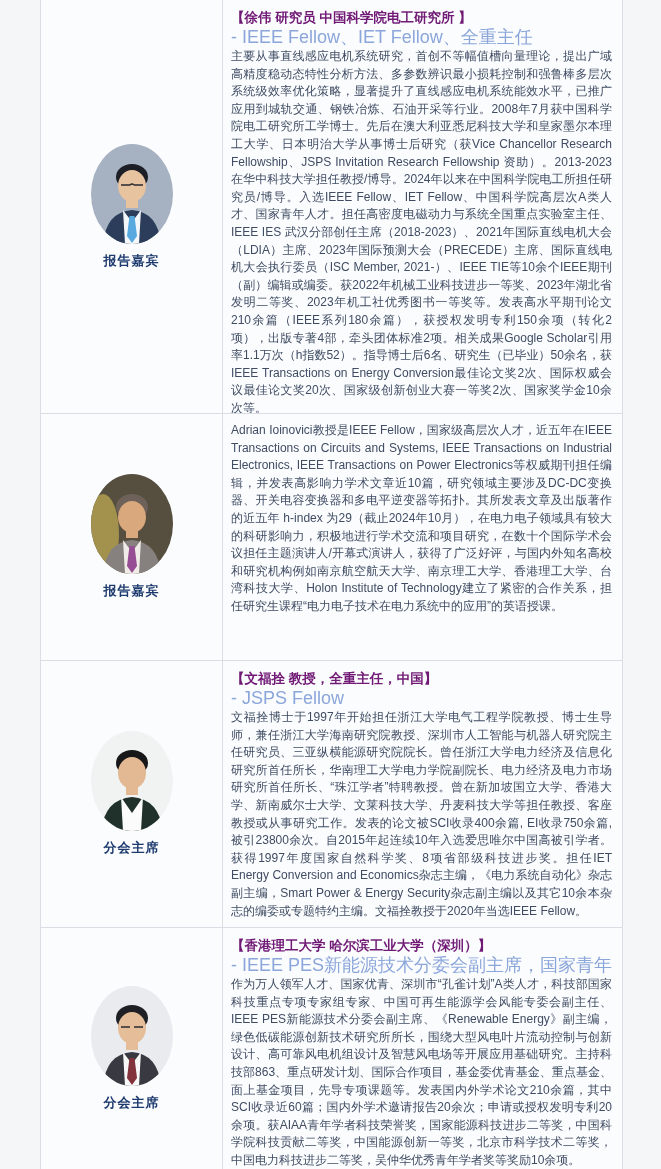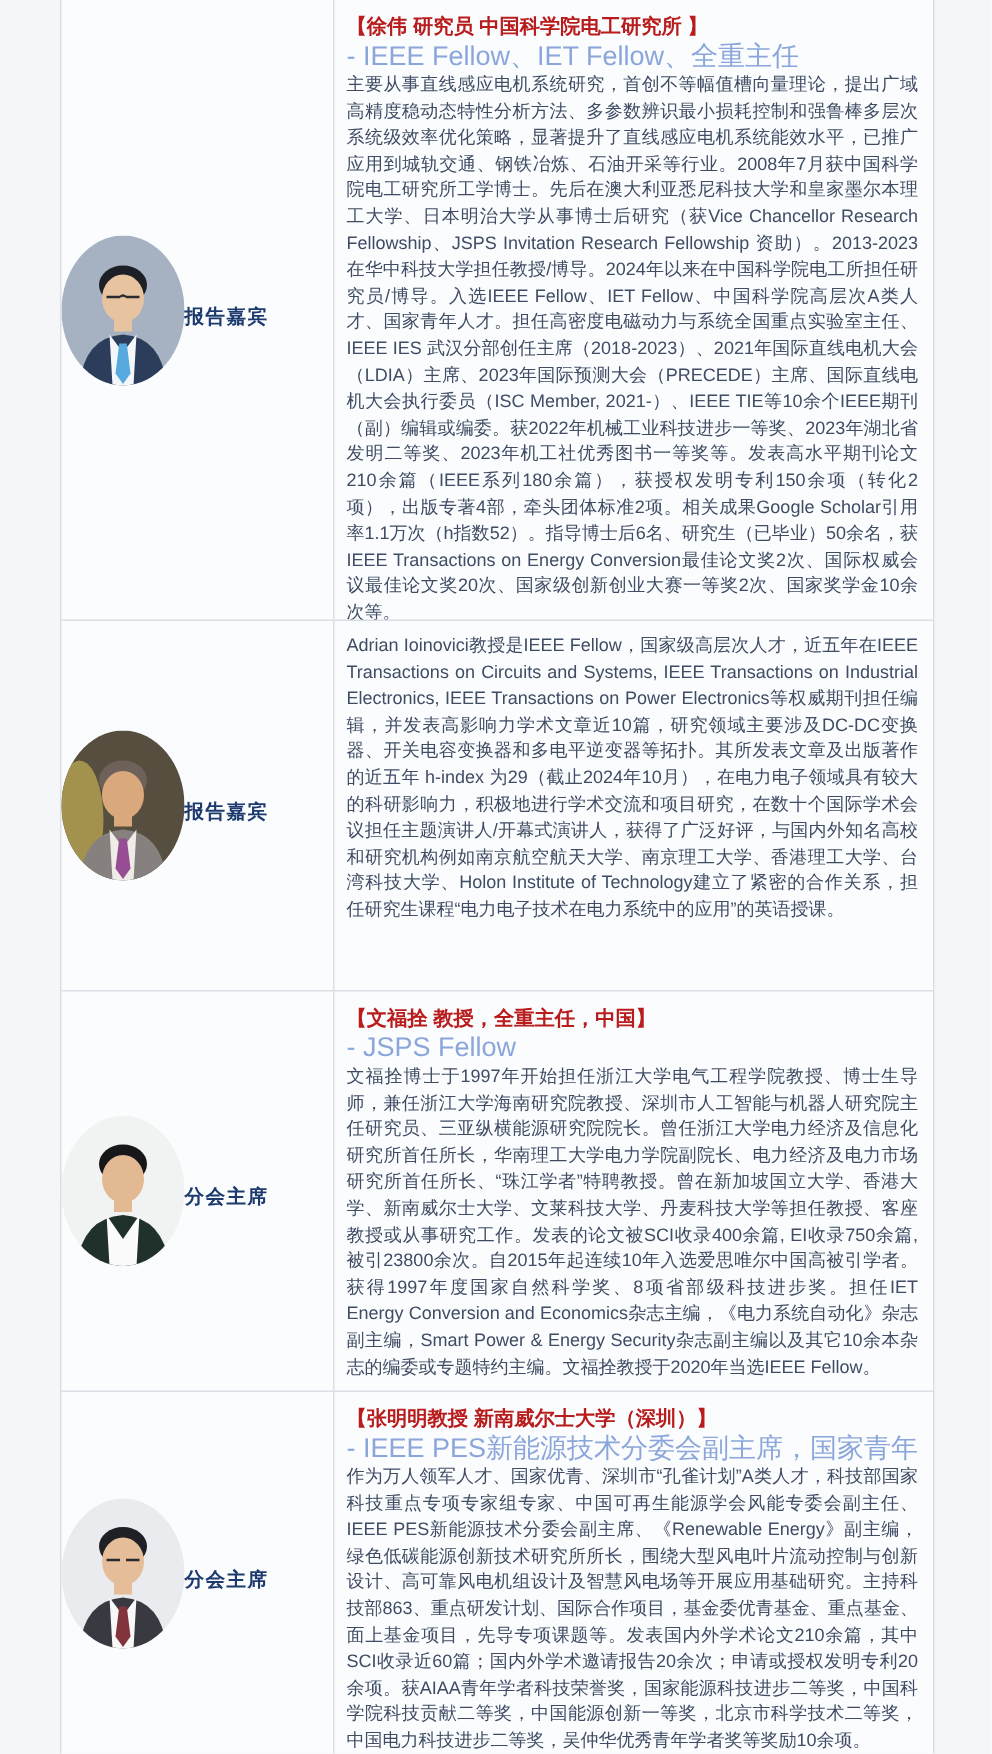--- a/index.html
+++ b/index.html
@@ -17,36 +17,36 @@
     display:flex;flex-direction:column;
   }
   .row{display:flex;box-sizing:border-box;}
   .row + .row{border-top:1px solid #d9dee5;}
   .row-1{min-height:413px;}
   .row-2{min-height:247px;}
   .row-3{min-height:267px;}
   .row-4{flex:1;min-height:242px;}
   .cell-left{
     width:182px;box-sizing:border-box;border-right:1px solid #d9dee5;
-    display:flex;flex-direction:row;align-items:center;
+    display:flex;flex-direction:column;align-items:center;justify-content:center;
     flex:none;padding:6px 0;
   }
   .cell-right{
     flex:1;box-sizing:border-box;padding:8px 10px 8px 8px;min-width:0;
   }
   .avatar{
     width:82px;height:100px;flex:none;
   }
   .avatar svg{display:block;width:82px;height:100px;}
   .role{
     margin-top:8px;
     font-size:13px;font-weight:bold;color:#1d3a6e;letter-spacing:1px;
   }
   .hdr{
-    font-size:13.5px;font-weight:bold;color:#b91c1c;line-height:20px;
+    font-size:13.5px;font-weight:bold;color:#701a75;line-height:20px;
     white-space:nowrap;overflow:hidden;
   }
   .sub{
     font-size:18px;color:#8ba6da;line-height:18px;margin-bottom:2px;
     white-space:nowrap;overflow:hidden;
   }
   .bio{
     font-size:12px;color:#3f4c63;line-height:17.6px;
     text-align:justify;word-break:break-word;
   }
@@ -174,19 +174,19 @@
             <path class="p-suit" d="M12 100 Q15 68 41 66 Q67 68 70 100 Z"></path>
             <path class="p-shirt" d="M32 66 L41 78 L50 66 L48 100 L34 100 Z"></path>
             <path class="p-tie" d="M38.5 72 L43.5 72 L46 92 L41 99 L36 92 Z"></path>
             <path class="p-gl" d="M30 41 h9 m4 0 h9"></path>
           </g>
         </svg>
       </div>
       <div class="role">分会主席</div>
     </div>
     <div class="cell-right">
-      <div class="hdr">【张明明教授 新南威尔士大学（深圳）】</div>
+      <div class="hdr">【香港理工大学 哈尔滨工业大学（深圳）】</div>
       <div class="sub">- IEEE PES新能源技术分委会副主席，国家青年人才、国家优青</div>
       <div class="bio">作为万人领军人才、国家优青、深圳市“孔雀计划”A类人才，科技部国家科技重点专项专家组专家、中国可再生能源学会风能专委会副主任、IEEE PES新能源技术分委会副主席、《Renewable Energy》副主编，绿色低碳能源创新技术研究所所长，围绕大型风电叶片流动控制与创新设计、高可靠风电机组设计及智慧风电场等开展应用基础研究。主持科技部863、重点研发计划、国际合作项目，基金委优青基金、重点基金、面上基金项目，先导专项课题等。发表国内外学术论文210余篇，其中SCI收录近60篇；国内外学术邀请报告20余次；申请或授权发明专利20余项。获AIAA青年学者科技荣誉奖，国家能源科技进步二等奖，中国科学院科技贡献二等奖，中国能源创新一等奖，北京市科学技术二等奖，中国电力科技进步二等奖，吴仲华优秀青年学者奖等奖励10余项。</div>
     </div>
   </div>
 
 </div>
 
 </body></html>

